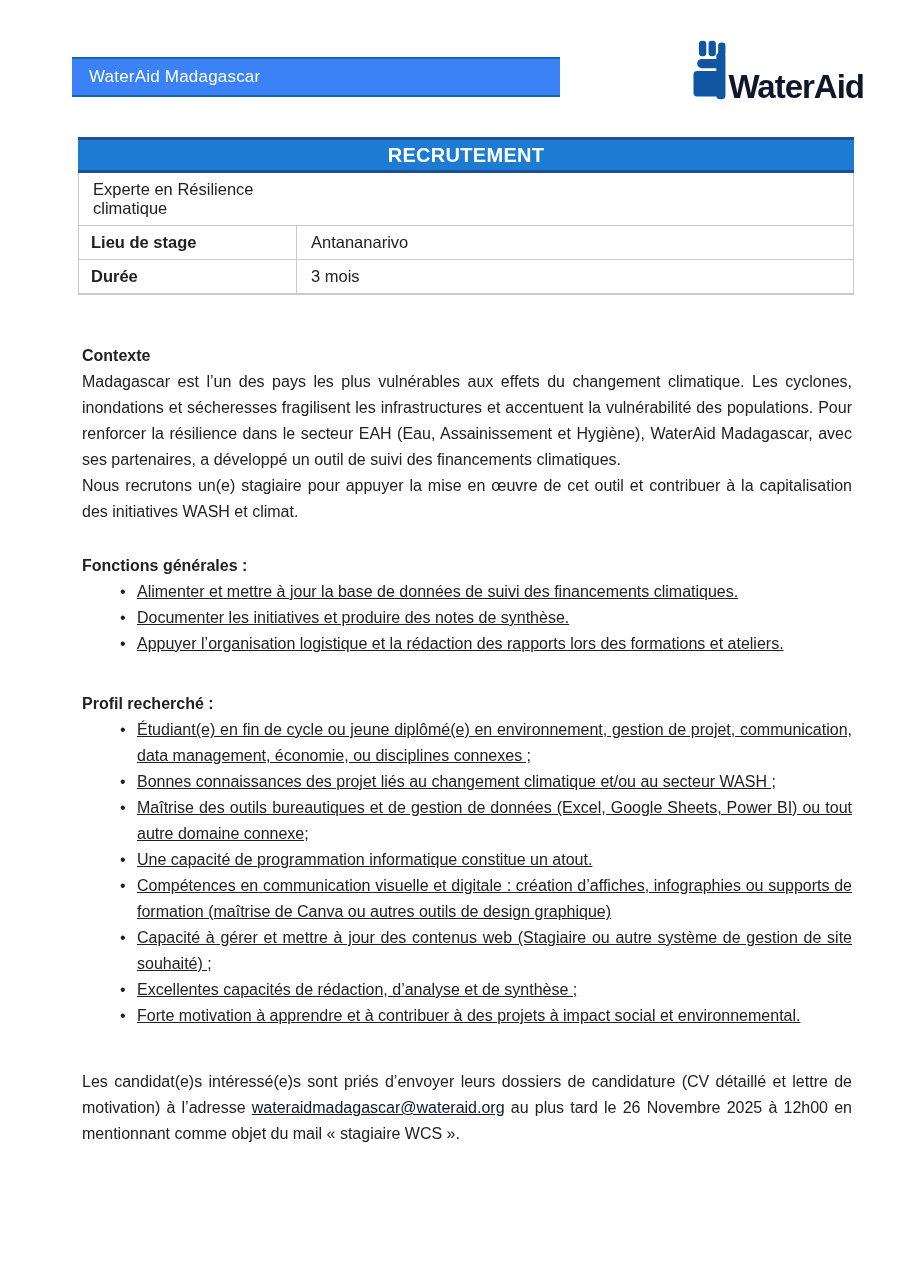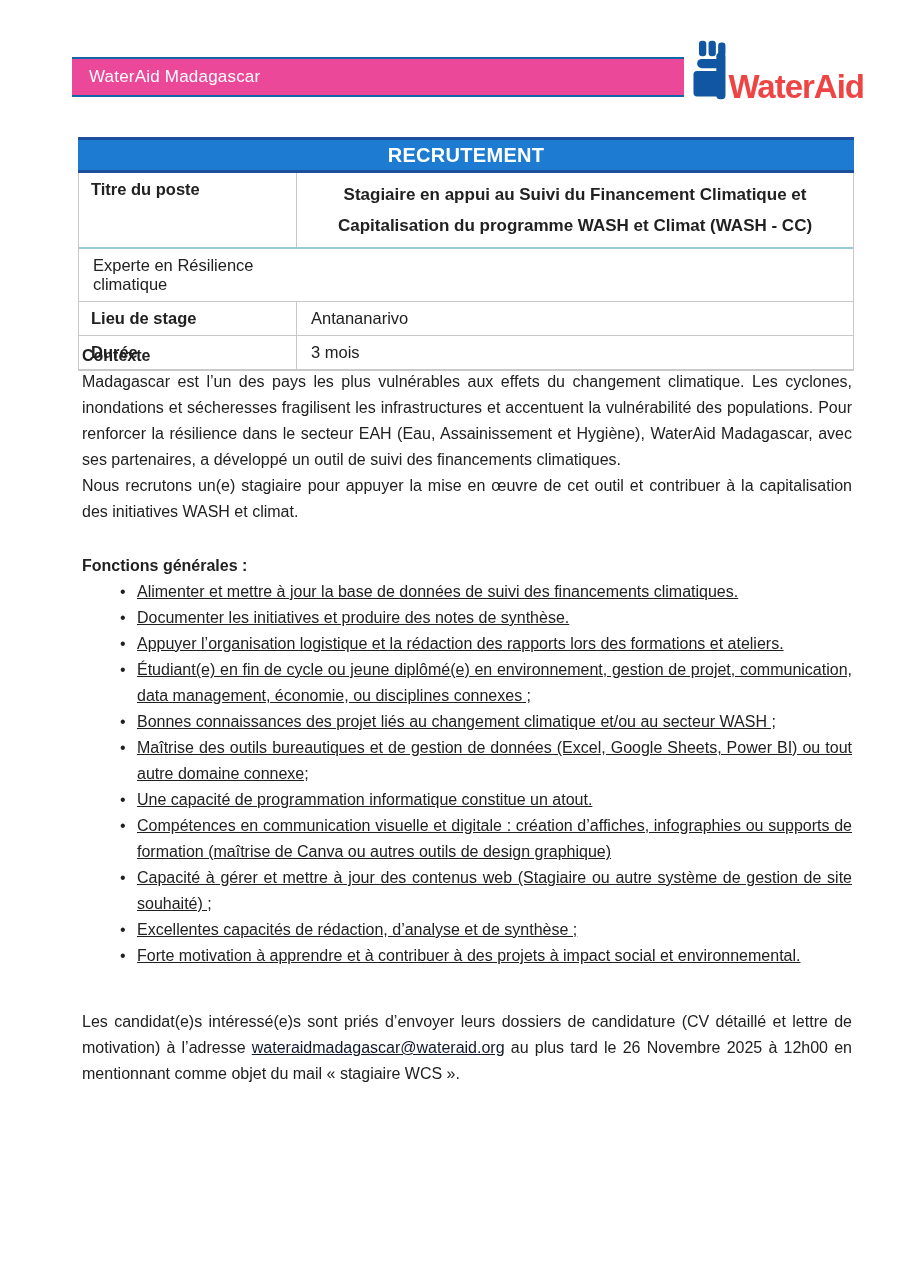--- a/index.html
+++ b/index.html
@@ -8,39 +8,39 @@
     background:#ffffff;
     font-family:"Liberation Sans", sans-serif;
     color:#212121;
     position:relative;
     overflow:hidden;
   }
 
   
   .header-banner {
     position:absolute; left:72px; top:57px;
-    width:612px; height:40px;
-    background:#ec4899;
+    width:488px; height:40px;
+    background:#3b82f6;
     border-top:2px solid #1565aa;
     border-bottom:2px solid #1565aa;
     box-sizing:border-box;
     display:flex; align-items:center;
     padding-left:17px;
   }
   .banner-title { color:#ffffff; font-size:17px; letter-spacing:0.2px; }
 
   .logo {
     position:absolute; top:36px; left:688px;
     width:176px; height:66px;
     display:flex; align-items:flex-end;
   }
   .logo-mark { width:42px; height:64px; }
   .logo-mark path, .logo-mark rect { fill:#1156a3; }
   .logo-text {
-    color:#ef4444; font-weight:bold; font-size:33px;
+    color:#0f172a; font-weight:bold; font-size:33px;
     line-height:0.9; letter-spacing:-1px; margin-left:2px;
   }
 
   
   .rec-table {
     position:absolute; left:78px; top:137px; width:776px;
     font-size:16.5px;
   }
   .rec-band {
     height:30px;
@@ -119,24 +119,20 @@
 
       <path d="M10 33 h24 v28 h-24 a4 4 0 0 1 -4 -4 v-20 a4 4 0 0 1 4 -4 z"></path>
       <path d="M19 38 c3.5 4.5 5.5 7.5 5.5 10.2 a5.5 5.5 0 0 1 -11 0 c0 -2.7 2 -5.7 5.5 -10.2 z" fill="#ffffff"></path>
     </svg>
     <span class="logo-text">WaterAid</span>
   </div>
 
   <div class="rec-table">
     <div class="rec-band">RECRUTEMENT</div>
     <div class="rec-grid">
-      <div class="rec-row title-row">
-        <div class="rec-label">Titre du poste</div>
-        <div class="rec-value">Stagiaire en appui au Suivi du Financement Climatique et Capitalisation du programme WASH et Climat (WASH - CC)</div>
-      </div>
       <div class="rec-row">
         <div class="rec-value">Experte en Résilience climatique</div>
       </div>
       <div class="rec-row">
         <div class="rec-label">Lieu de stage</div>
         <div class="rec-value">Antananarivo</div>
       </div>
       <div class="rec-row">
         <div class="rec-label">Durée</div>
         <div class="rec-value">3 mois</div>
@@ -150,20 +146,21 @@
     <p class="para">Madagascar est l’un des pays les plus vulnérables aux effets du changement climatique. Les cyclones, inondations et sécheresses fragilisent les infrastructures et accentuent la vulnérabilité des populations. Pour renforcer la résilience dans le secteur EAH (Eau, Assainissement et Hygiène), WaterAid Madagascar, avec ses partenaires, a développé un outil de suivi des financements climatiques.</p>
     <p class="para">Nous recrutons un(e) stagiaire pour appuyer la mise en œuvre de cet outil et contribuer à la capitalisation des initiatives WASH et climat.</p>
 
     <div class="sec-heading gap-l">Fonctions générales :</div>
     <ul class="bullets">
       <li>Alimenter et mettre à jour la base de données de suivi des financements climatiques.</li>
       <li>Documenter les initiatives et produire des notes de synthèse.</li>
       <li>Appuyer l’organisation logistique et la rédaction des rapports lors des formations et ateliers.</li>
     </ul>
 
+    <div class="sec-heading gap-m">Profil recherché :</div>
     <ul class="bullets">
       <li>Étudiant(e) en fin de cycle ou jeune diplômé(e) en environnement, gestion de projet, communication, data management, économie, ou disciplines connexes ;</li>
       <li>Bonnes connaissances des projet liés au changement climatique et/ou au secteur WASH ;</li>
       <li>Maîtrise des outils bureautiques et de gestion de données (Excel, Google Sheets, Power BI) ou tout autre domaine connexe;</li>
       <li>Une capacité de programmation informatique constitue un atout.</li>
       <li>Compétences en communication visuelle et digitale : création d’affiches, infographies ou supports de formation (maîtrise de Canva ou autres outils de design graphique)</li>
       <li>Capacité à gérer et mettre à jour des contenus web (Stagiaire ou autre système de gestion de site souhaité) ;</li>
       <li>Excellentes capacités de rédaction, d’analyse et de synthèse ;</li>
       <li>Forte motivation à apprendre et à contribuer à des projets à impact social et environnemental.</li>
     </ul>

